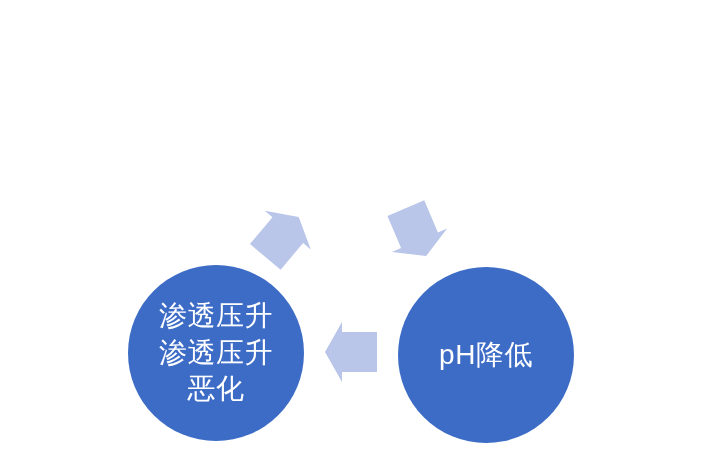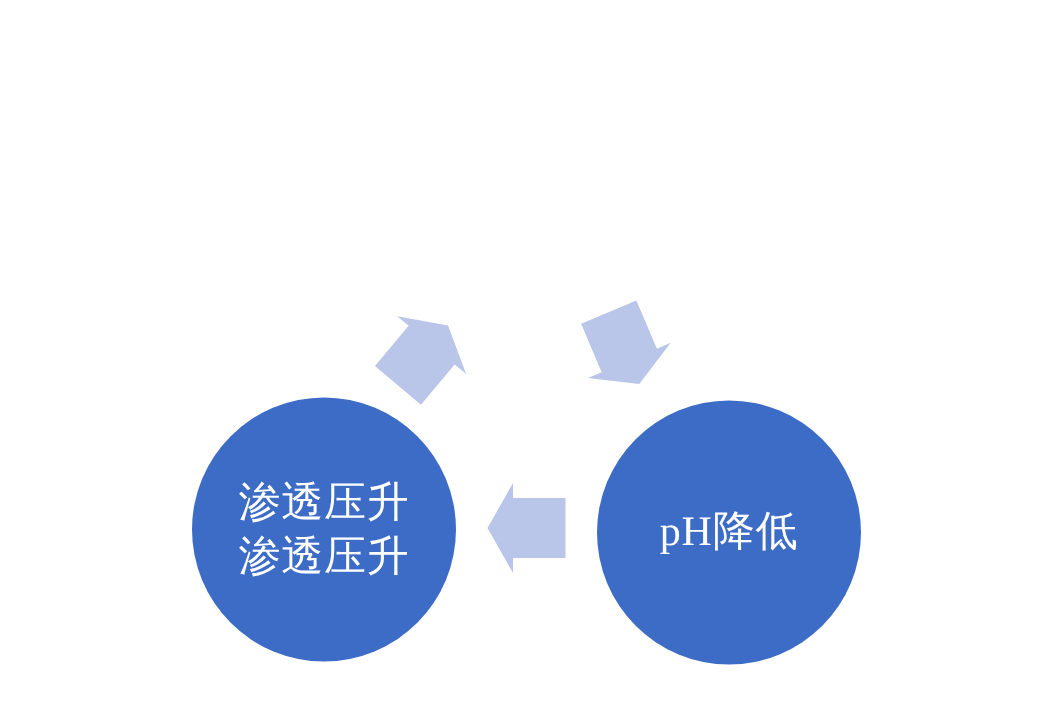--- a/index.html
+++ b/index.html
@@ -19,21 +19,21 @@
     position: absolute;
     border-radius: 50%;
     background: var(--node-fill, #3d6cc6);
     display: flex;
     align-items: center;
     justify-content: center;
     text-align: center;
   }
   .node-top   { left: 263px; top: 26px;  width: 174px; height: 174px; }
   .node-left  { left: 128px; top: 265px; width: 176px; height: 176px; }
-  .node-right { left: 398px; top: 267px; width: 176px; height: 176px; font-family: Liberation Serif, serif; }
+  .node-right { left: 398px; top: 267px; width: 176px; height: 176px; }
   .node-text {
     color: var(--node-text, #ffffff);
     font-size: 28px;
     line-height: 1.3;
     letter-spacing: 0.5px;
   }
   .node-text .line { display: block; }
   .arrow {
     position: absolute;
     width: 52px;
@@ -57,20 +57,21 @@
   <div class="node node-right">
     <div class="node-text">
       <span class="line">pH降低</span>
     </div>
   </div>
 
   <div class="node node-left">
     <div class="node-text">
       <span class="line">渗透压升</span>
       <span class="line">渗透压升</span>
+      <span class="line">恶化</span>
     </div>
   </div>
 
   <svg class="arrow arrow-lactic-to-ph" viewBox="0 0 52 60" aria-hidden="true">
     <polygon points="0,10 35,10 35,0 52,30 35,60 35,50 0,50"></polygon>
   </svg>
 
   <svg class="arrow arrow-ph-to-osmotic" viewBox="0 0 52 60" aria-hidden="true">
     <polygon points="0,10 35,10 35,0 52,30 35,60 35,50 0,50"></polygon>
   </svg>

